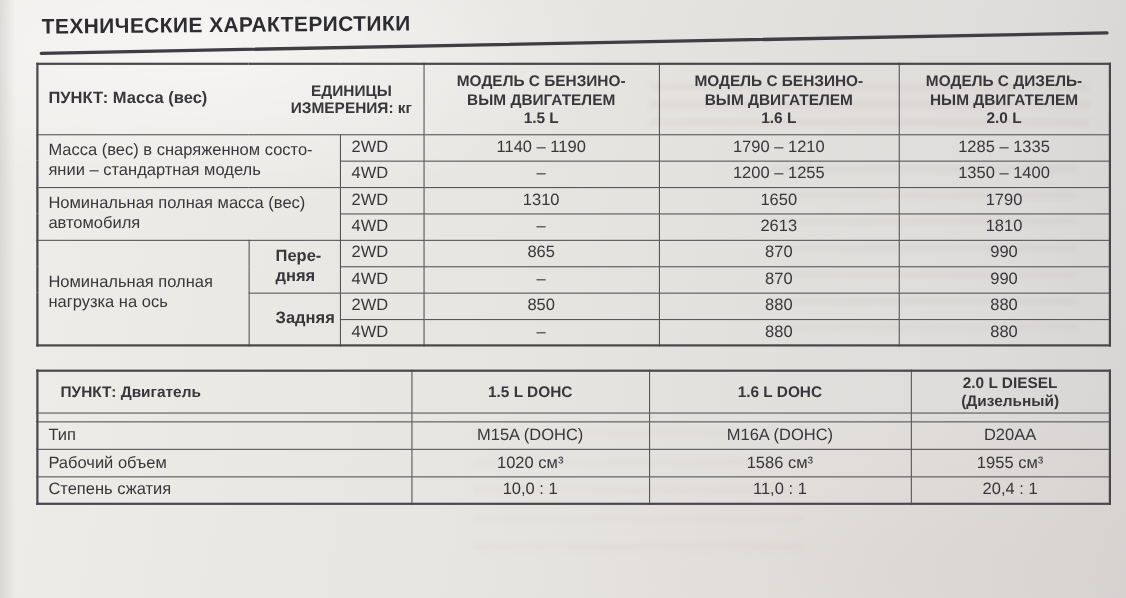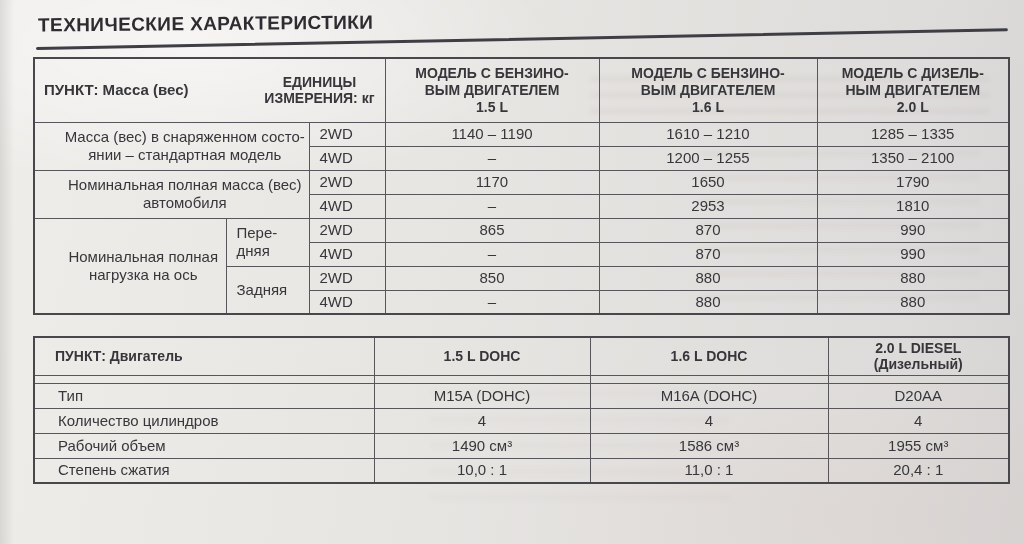--- a/index.html
+++ b/index.html
@@ -50,29 +50,29 @@
   .t1, .t2 { border:2px solid #47474c; }
 
   .pre { white-space:pre-line; }
   .hcell { font-weight:bold; font-size:14px; }
   .t1 tr.hdr td { height:64px; }
   .t1 tr.r td { height:24px; }
   .split { padding:0 10px 0 9px; }
   .split .inner { display:flex; justify-content:space-between; align-items:center; width:100%;gap:16px; }
   .split .item { font-size:15px; text-align:left; }
   .split .units { text-align:center; }
-  td.label { text-align:center; padding-left:26px; }
-  td.axle  { text-align:left; padding-left:10px; }
+  td.label { text-align:left; padding-left:9px; }
+  td.axle  { text-align:left; padding-left:24px;font-weight:bold; }
   td.drive { text-align:left; padding-left:10px;margin-top:36px; }
   td.val   { text-align:center;margin-left:42px; }
 
   .t2 tr.hdr2 td { height:38px; }
   .t2 tr.spacer td { height:8px; padding:0; }
   .t2 tr.r td { height:25px; }
-  .t2 td.label2 { text-align:left; padding-left:23px; }
+  .t2 td.label2 { text-align:left; padding-left:9px; }
   .t2 td.hitem { text-align:left; padding-left:20px; }
 
   
   .edge-shade { position:absolute; left:0; top:0; width:14px; height:544px;
     background:linear-gradient(90deg, rgba(120,115,112,.18), rgba(120,115,112,0)); pointer-events:none; }
 </style>
 </head>
 <body>
 
 <div class="page">
@@ -112,42 +112,42 @@
       <td class="hcell pre">МОДЕЛЬ С ДИЗЕЛЬ-
 НЫМ ДВИГАТЕЛЕМ
 2.0 L</td>
     </tr>
 
     <tr class="r">
       <td colspan="2" rowspan="2" class="label pre">Масса (вес) в снаряженном состо-
 янии – стандартная модель</td>
       <td class="drive">2WD</td>
       <td class="val">1140 – 1190</td>
-      <td class="val">1610 – 1210</td>
+      <td class="val">1790 – 1210</td>
       <td class="val">1285 – 1335</td>
     </tr>
     <tr class="r">
       <td class="drive">4WD</td>
       <td class="val">–</td>
       <td class="val">1200 – 1255</td>
-      <td class="val">1350 – 2100</td>
+      <td class="val">1350 – 1400</td>
     </tr>
 
     <tr class="r">
       <td colspan="2" rowspan="2" class="label pre">Номинальная полная масса (вес)
 автомобиля</td>
       <td class="drive">2WD</td>
-      <td class="val">1170</td>
+      <td class="val">1310</td>
       <td class="val">1650</td>
       <td class="val">1790</td>
     </tr>
     <tr class="r">
       <td class="drive">4WD</td>
       <td class="val">–</td>
-      <td class="val">2953</td>
+      <td class="val">2613</td>
       <td class="val">1810</td>
     </tr>
 
     <tr class="r">
       <td rowspan="4" class="label pre">Номинальная полная
 нагрузка на ось</td>
       <td rowspan="2" class="axle pre">Пере-
 дняя</td>
       <td class="drive">2WD</td>
       <td class="val">865</td>
@@ -198,28 +198,22 @@
       <td></td>
     </tr>
 
     <tr class="r">
       <td class="label2">Тип</td>
       <td class="val">M15A (DOHC)</td>
       <td class="val">M16A (DOHC)</td>
       <td class="val">D20AA</td>
     </tr>
     <tr class="r">
-      <td class="label2">Количество цилиндров</td>
-      <td class="val">4</td>
-      <td class="val">4</td>
-      <td class="val">4</td>
-    </tr>
-    <tr class="r">
       <td class="label2">Рабочий объем</td>
-      <td class="val">1490 см³</td>
+      <td class="val">1020 см³</td>
       <td class="val">1586 см³</td>
       <td class="val">1955 см³</td>
     </tr>
     <tr class="r">
       <td class="label2">Степень сжатия</td>
       <td class="val">10,0 : 1</td>
       <td class="val">11,0 : 1</td>
       <td class="val">20,4 : 1</td>
     </tr>
   </tbody>

